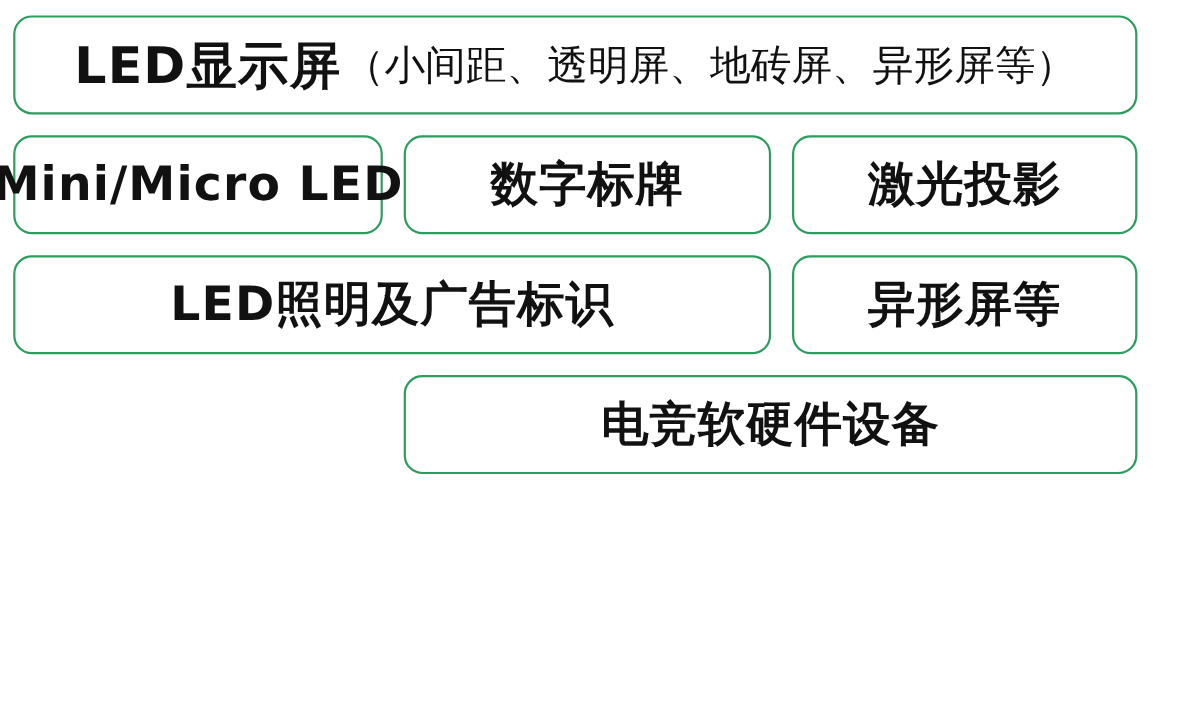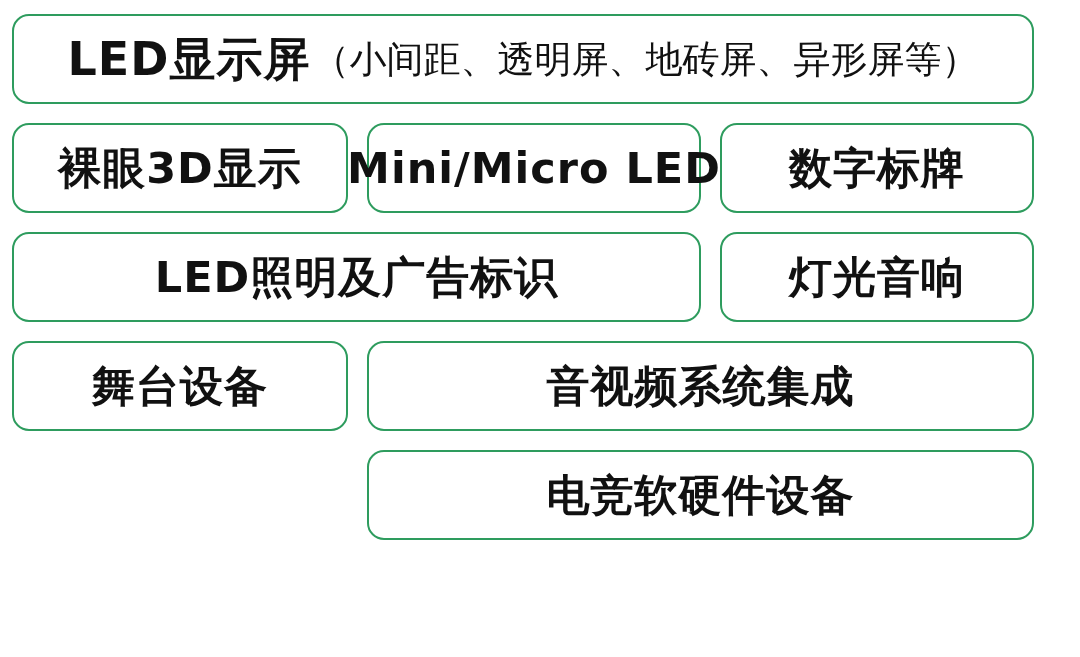--- a/index.html
+++ b/index.html
@@ -55,42 +55,36 @@
 
 <div class="canvas">
   <div class="grid">
 
     <div class="box span-all">
       <span class="main-label">LED显示屏</span>
       <span class="sub-label">（小间距、透明屏、地砖屏、异形屏等）</span>
     </div>
 
     <div class="box">
-      <span>裸眼3D显示</span>
-    </div>
-    <div class="box">
       <span>Mini/Micro LED</span>
     </div>
 
     <div class="box">
       <span>数字标牌</span>
     </div>
+    <div class="box">
+      <span>激光投影</span>
+    </div>
 
     <div class="box span-1-2">
       <span>LED照明及广告标识</span>
     </div>
     <div class="box">
-      <span>灯光音响</span>
+      <span>异形屏等</span>
     </div>
 
-    <div class="box">
-      <span>舞台设备</span>
-    </div>
-    <div class="box span-2-4">
-      <span>音视频系统集成</span>
-    </div>
 
     <div class="box span-2-4">
       <span>电竞软硬件设备</span>
     </div>
 
   </div>
 </div>
 
 </body></html>

